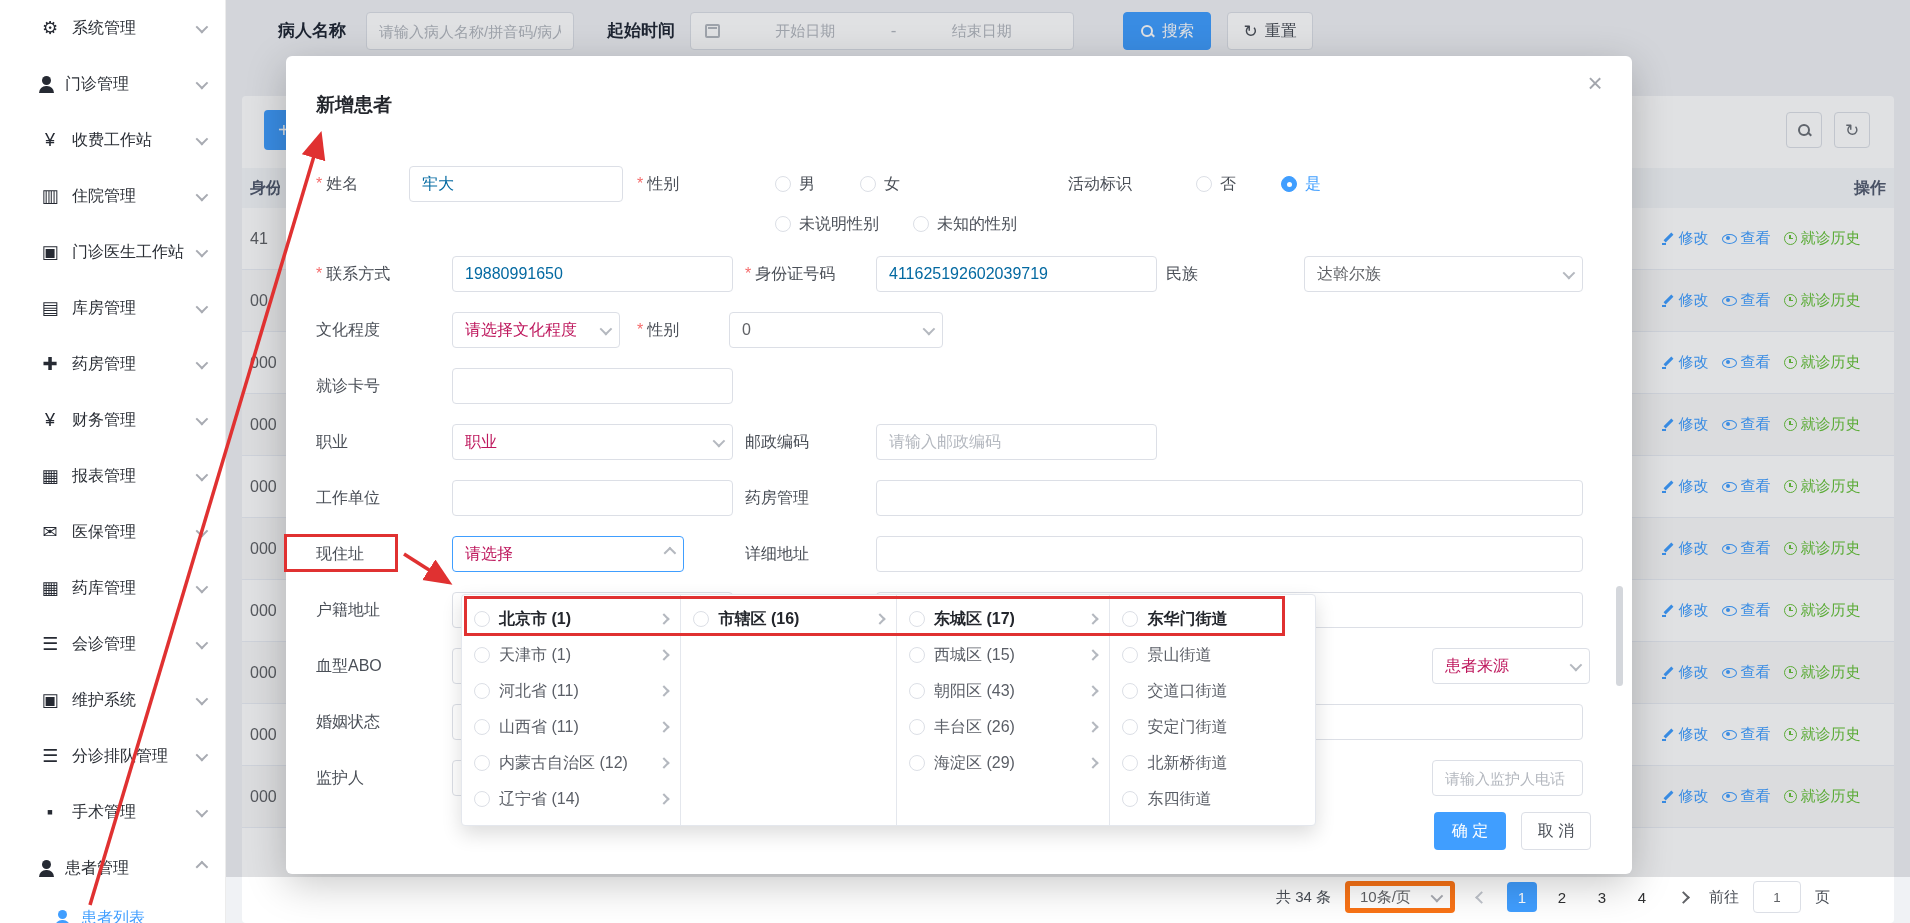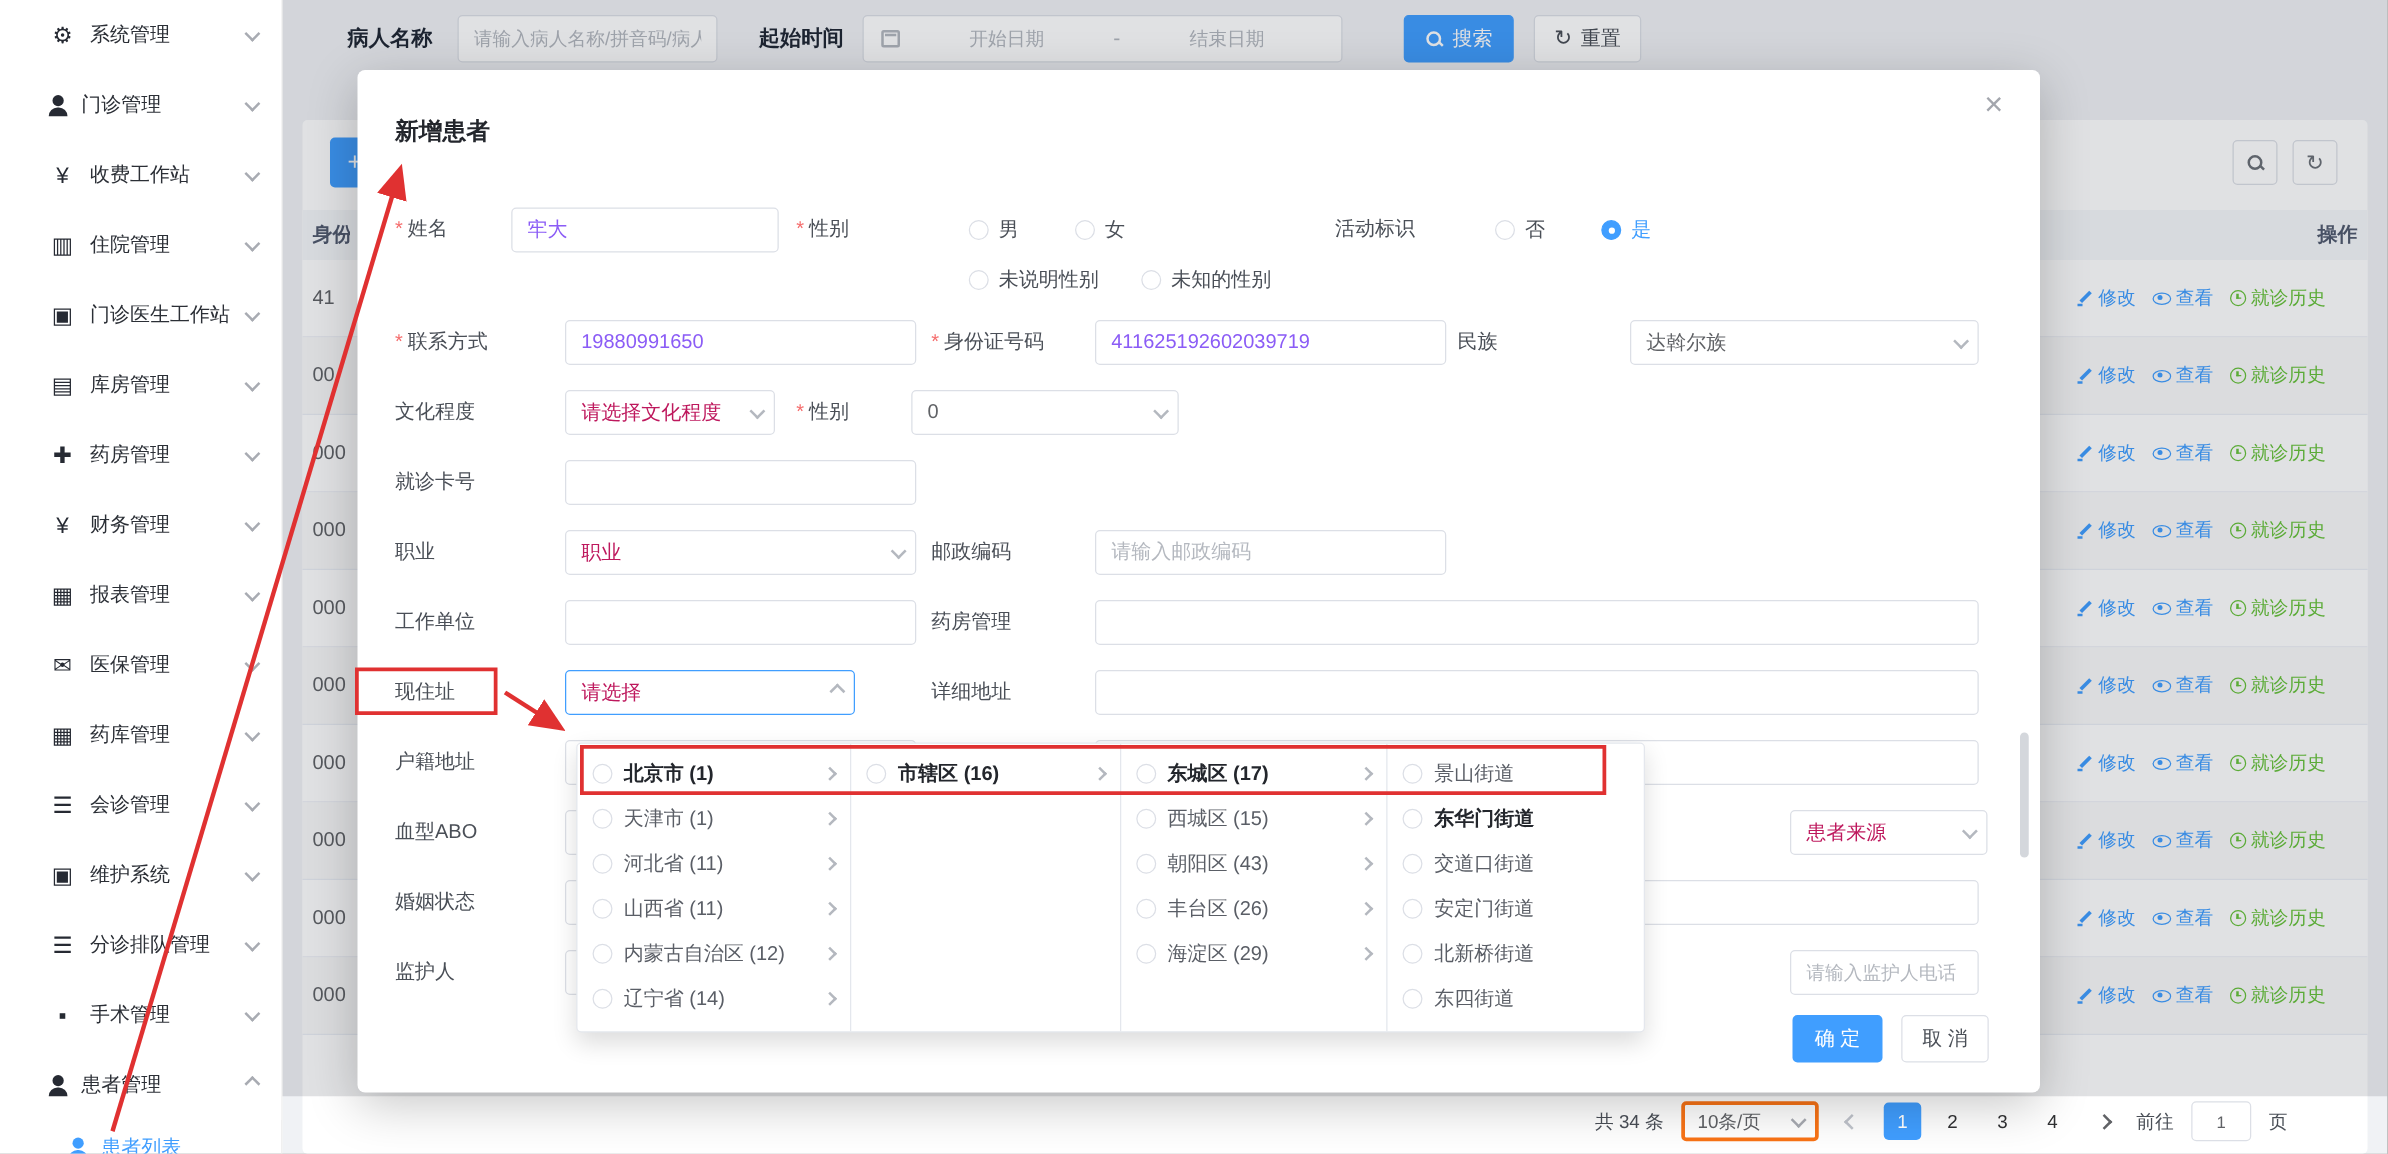--- a/index.html
+++ b/index.html
@@ -62,39 +62,39 @@
   .i-edit{position:relative;width:13px;height:13px;display:inline-block}
   .i-edit::before{content:"";position:absolute;left:5px;top:0;width:3px;height:11px;background:currentColor;transform:rotate(45deg)}
   .i-edit::after{content:"";position:absolute;left:0;bottom:0;width:4px;height:2px;background:currentColor}
   .i-eye{width:15px;height:10px;border:1.5px solid currentColor;border-radius:50%;position:relative;display:inline-block}
   .i-eye::before{content:"";position:absolute;left:3.5px;top:1.5px;width:4px;height:4px;border-radius:50%;background:currentColor}
   .i-clock{width:13px;height:13px;border:1.5px solid currentColor;border-radius:50%;position:relative;display:inline-block}
   .i-clock::before{content:"";position:absolute;left:4.5px;top:1.5px;width:1.5px;height:4px;background:currentColor}
   .i-clock::after{content:"";position:absolute;left:4.5px;top:4.5px;width:4px;height:1.5px;background:currentColor}
 
   .pager{position:absolute;right:64px;bottom:8px;height:36px;display:flex;align-items:center;gap:14px;font-size:15px;color:#4a4f57}
-  .pg-size{width:110px;height:32px;border:3px solid #f97316;border-radius:4px;display:flex;align-items:center;justify-content:space-between;padding:0 10px;background:#fff;color:#606266;cursor:pointer}
+  .pg-size{width:110px;height:32px;border:5px solid #f97316;border-radius:4px;display:flex;align-items:center;justify-content:space-between;padding:0 10px;background:#fff;color:#606266;cursor:pointer}
   .pg-arrow{width:24px;display:flex;justify-content:center;cursor:pointer}
   .pg-arrow.prev .chev{border-color:#c0c4cc}
   .pg-arrow.next .chev{border-color:#606266}
   .pg-nums{display:flex;gap:10px}
   .pg-num{width:30px;height:30px;border:none;background:transparent;font-size:15px;color:#303133;border-radius:4px;display:flex;align-items:center;justify-content:center;cursor:pointer;font-family:inherit}
   .pg-num.active{background:#409eff;color:#fff}
   .pg-goto{width:48px;height:32px;border:1px solid #dcdfe6;border-radius:4px;text-align:center;outline:none;font-family:inherit;color:#606266}
 
   .mask{position:absolute;left:0;top:0;width:100%;height:877px;background:rgba(18,24,38,0.13);z-index:20}
 
   
   .modal{position:absolute;left:286px;top:56px;width:1346px;height:818px;background:#fff;border-radius:6px;box-shadow:0 10px 40px rgba(0,0,0,0.22);z-index:30}
   .m-title{position:absolute;left:30px;top:36px;font-size:19px;font-weight:700;color:#23262c}
   .m-close{position:absolute;right:22px;top:12px;width:30px;height:30px;display:flex;align-items:center;justify-content:center;font-size:26px;color:#a3a6ad;cursor:pointer}
   .m-close::before{content:"×"}
   .m-label{position:absolute;font-size:16px;color:#4a4f57;line-height:36px;white-space:nowrap}
   .req{color:#f56c6c;margin-right:4px;font-style:normal}
-  .f-input{position:absolute;height:36px;border:1px solid #dcdfe6;border-radius:4px;font-size:16px;color:#8b5cf6;padding:0 12px;background:#fff}
+  .f-input{position:absolute;height:36px;border:1px solid #dcdfe6;border-radius:4px;font-size:16px;color:#0369a1;padding:0 12px;background:#fff}
   .select{position:absolute;height:36px;border:1px solid #dcdfe6;border-radius:4px;display:flex;align-items:center;justify-content:space-between;gap:6px;padding:0 10px 0 12px;background:#fff;font-size:16px;color:#606266;cursor:pointer}
   .select .ph{color:#be185d;font-size:16px;white-space:nowrap;overflow:hidden}
   .select .chev{border-color:#b4b8bf}
   .select.open{border-color:#409eff}
   .radio-opt{position:absolute;display:flex;align-items:center;gap:8px;height:36px;font-size:16px;color:#4a4f57;cursor:pointer}
   .radio{width:16px;height:16px;border:1px solid #dcdfe6;border-radius:50%;background:#fff;position:relative;flex:none}
   .radio-opt.checked .radio{background:#409eff;border-color:#409eff}
   .radio-opt.checked .radio::after{content:"";position:absolute;left:5px;top:5px;width:5px;height:5px;border-radius:50%;background:#fff}
   .radio-opt.checked{color:#409eff}
   .m-scroll{position:absolute;left:1330px;top:530px;width:7px;height:100px;background:#d4d7dc;border-radius:4px}
@@ -609,28 +609,28 @@
     <span class="c-label">丰台区 (26)</span>
     <span class="chev right"></span>
   </div>
         <div class="c-item">
     <span class="radio"></span>
     <span class="c-label">海淀区 (29)</span>
     <span class="chev right"></span>
   </div>
       </div>
       <div class="c-col">
+        <div class="c-item active">
+    <span class="radio"></span>
+    <span class="c-label">东华门街道</span>
+
+  </div>
         <div class="c-item">
     <span class="radio"></span>
     <span class="c-label">景山街道</span>
-
-  </div>
-        <div class="c-item active">
-    <span class="radio"></span>
-    <span class="c-label">东华门街道</span>
 
   </div>
         <div class="c-item">
     <span class="radio"></span>
     <span class="c-label">交道口街道</span>
 
   </div>
         <div class="c-item">
     <span class="radio"></span>
     <span class="c-label">安定门街道</span>

